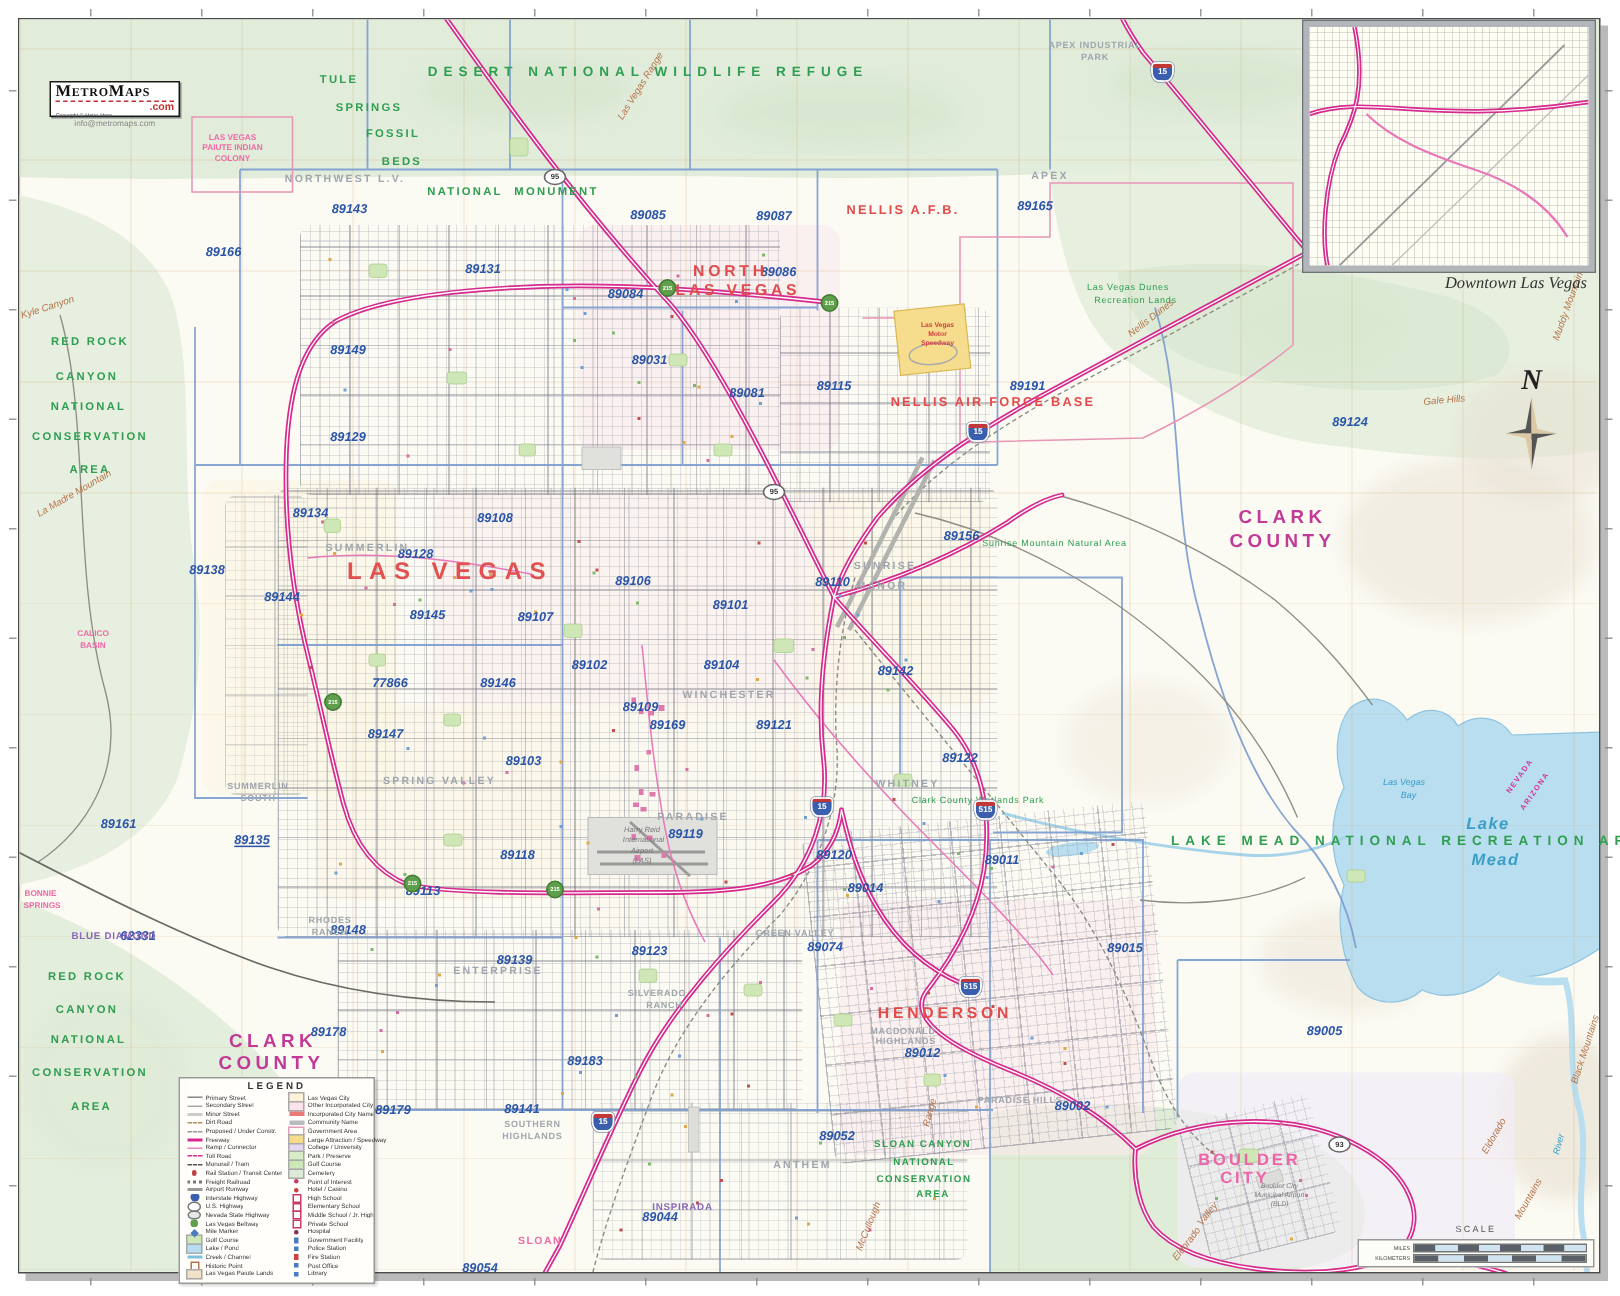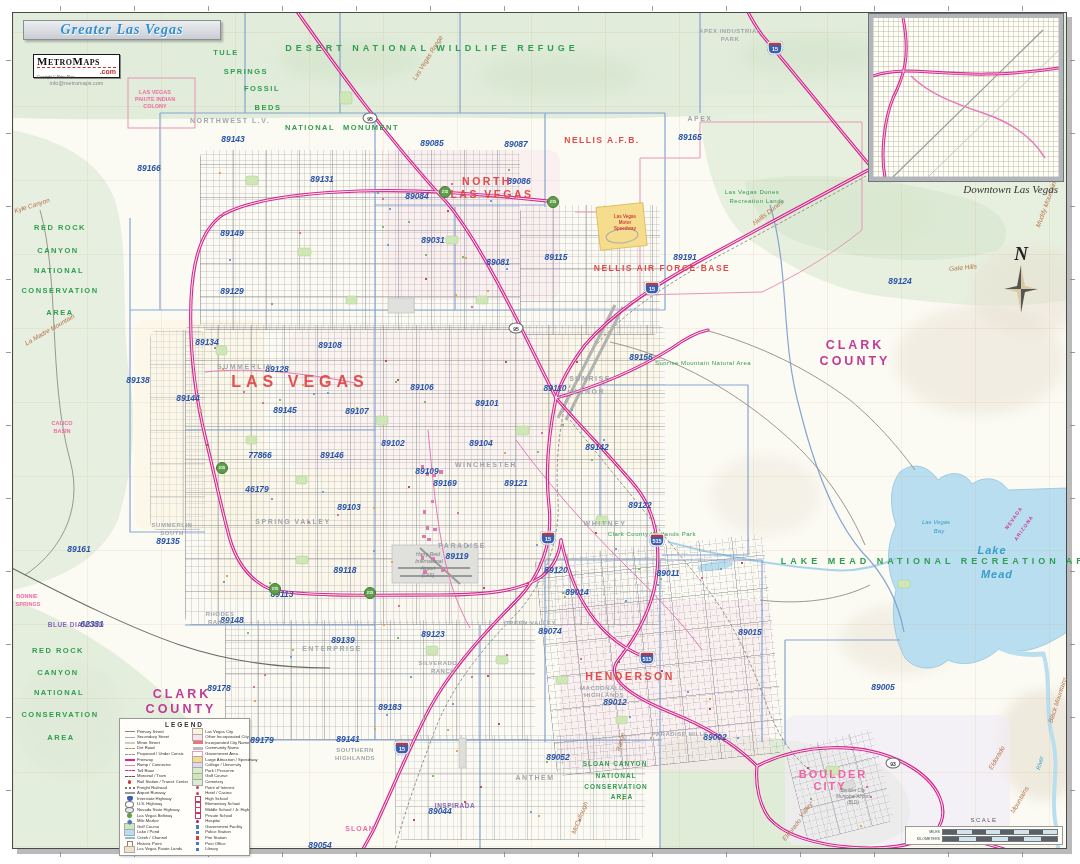--- a/index.html
+++ b/index.html
@@ -427,36 +427,36 @@
       <span class="lbl zip" style="left: 422px; top: 387px;">89106</span>
       <span class="lbl zip" style="left: 357px; top: 411px;">89107</span>
       <span class="lbl zip" style="left: 487px; top: 403px;">89101</span>
       <span class="lbl zip" style="left: 555px; top: 388px;">89110</span>
       <span class="lbl zip" style="left: 641px; top: 357px;">89156</span>
       <span class="lbl zip" style="left: 393px; top: 443px;">89102</span>
       <span class="lbl zip" style="left: 481px; top: 443px;">89104</span>
       <span class="lbl zip" style="left: 597px; top: 447px;">89142</span>
       <span class="lbl zip" style="left: 260px; top: 455px;">77866</span>
       <span class="lbl zip" style="left: 332px; top: 455px;">89146</span>
-      <span class="lbl zip" style="left: 257px; top: 489px;">46179</span>
+      <span class="lbl zip" style="left: 257px; top: 489px;">89147</span>
       <span class="lbl zip" style="left: 349px; top: 507px;">89103</span>
       <span class="lbl zip" style="left: 427px; top: 471px;">89109</span>
       <span class="lbl zip" style="left: 445px; top: 483px;">89169</span>
       <span class="lbl zip" style="left: 516px; top: 483px;">89121</span>
       <span class="lbl zip" style="left: 640px; top: 505px;">89122</span>
       <span class="lbl zip" style="left: 668px; top: 573px;">89011</span>
       <span class="lbl zip" style="left: 577px; top: 592px;">89014</span>
       <span class="lbl zip" style="left: 750px; top: 632px;">89015</span>
       <span class="lbl zip" style="left: 550px; top: 631px;">89074</span>
       <span class="lbl zip" style="left: 457px; top: 556px;">89119</span>
       <span class="lbl zip" style="left: 508px; top: 570px; margin-left: 48px;">89120</span>
       <span class="lbl zip" style="left: 345px; top: 570px;">89118</span>
       <span class="lbl zip" style="left: 232px; top: 620px;">89148</span>
       <span class="lbl zip" style="left: 282px; top: 594px;">89113</span>
-      <span class="lbl zip" style="left: 168px; top: 541px;">89135</span>
+      <span class="lbl zip" style="left: 168px; top: 560px; text-decoration: underline;">89135</span>
       <span class="lbl zip" style="left: 79px; top: 549px;">89161</span>
       <span class="lbl zip" style="left: 92px; top: 624px;">62331</span>
       <span class="lbl zip" style="left: 343px; top: 640px;">89139</span>
       <span class="lbl zip" style="left: 433px; top: 634px;">89123</span>
       <span class="lbl zip" style="left: 615px; top: 702px;">89012</span>
       <span class="lbl zip" style="left: 715px; top: 737px;">89002</span>
       <span class="lbl zip" style="left: 883px; top: 687px;">89005</span>
       <span class="lbl zip" style="left: 219px; top: 688px;">89178</span>
       <span class="lbl zip" style="left: 262px; top: 740px; font-style: italic;">89179</span>
       <span class="lbl zip" style="left: 390px; top: 707px;">89183</span>
@@ -580,23 +580,20 @@
       <span class="sh sh-us" style="left: 893px; top: 763px;">93</span>
       <span class="sh sh-belt" style="left: 445px; top: 192px;">215</span>
       <span class="sh sh-belt" style="left: 553px; top: 202px;">215</span>
       <span class="sh sh-belt" style="left: 222px; top: 468px;">215</span>
       <span class="sh sh-belt" style="left: 275px; top: 589px;">215</span>
       <span class="sh sh-belt" style="left: 370px; top: 593px;">215</span>
       <span class="sh sh-i" style="left: 960px; top: 35px;">95</span>
       <span class="sh sh-i" style="left: 981px; top: 67px;">515</span>
     </div>
 
-  <div class="title-box">
-    <span>Greater Las Vegas</span>
-  </div>
 
   <div class="logo-box">
     <span class="logo-brand">MetroMaps</span>
     <span class="logo-com">.com</span>
     <span class="logo-copy">Copyright © Metro Maps</span>
   </div>
   <div class="logo-email">info@metromaps.com</div>
 
   <div class="inset">
     <svg width="186" height="159">

